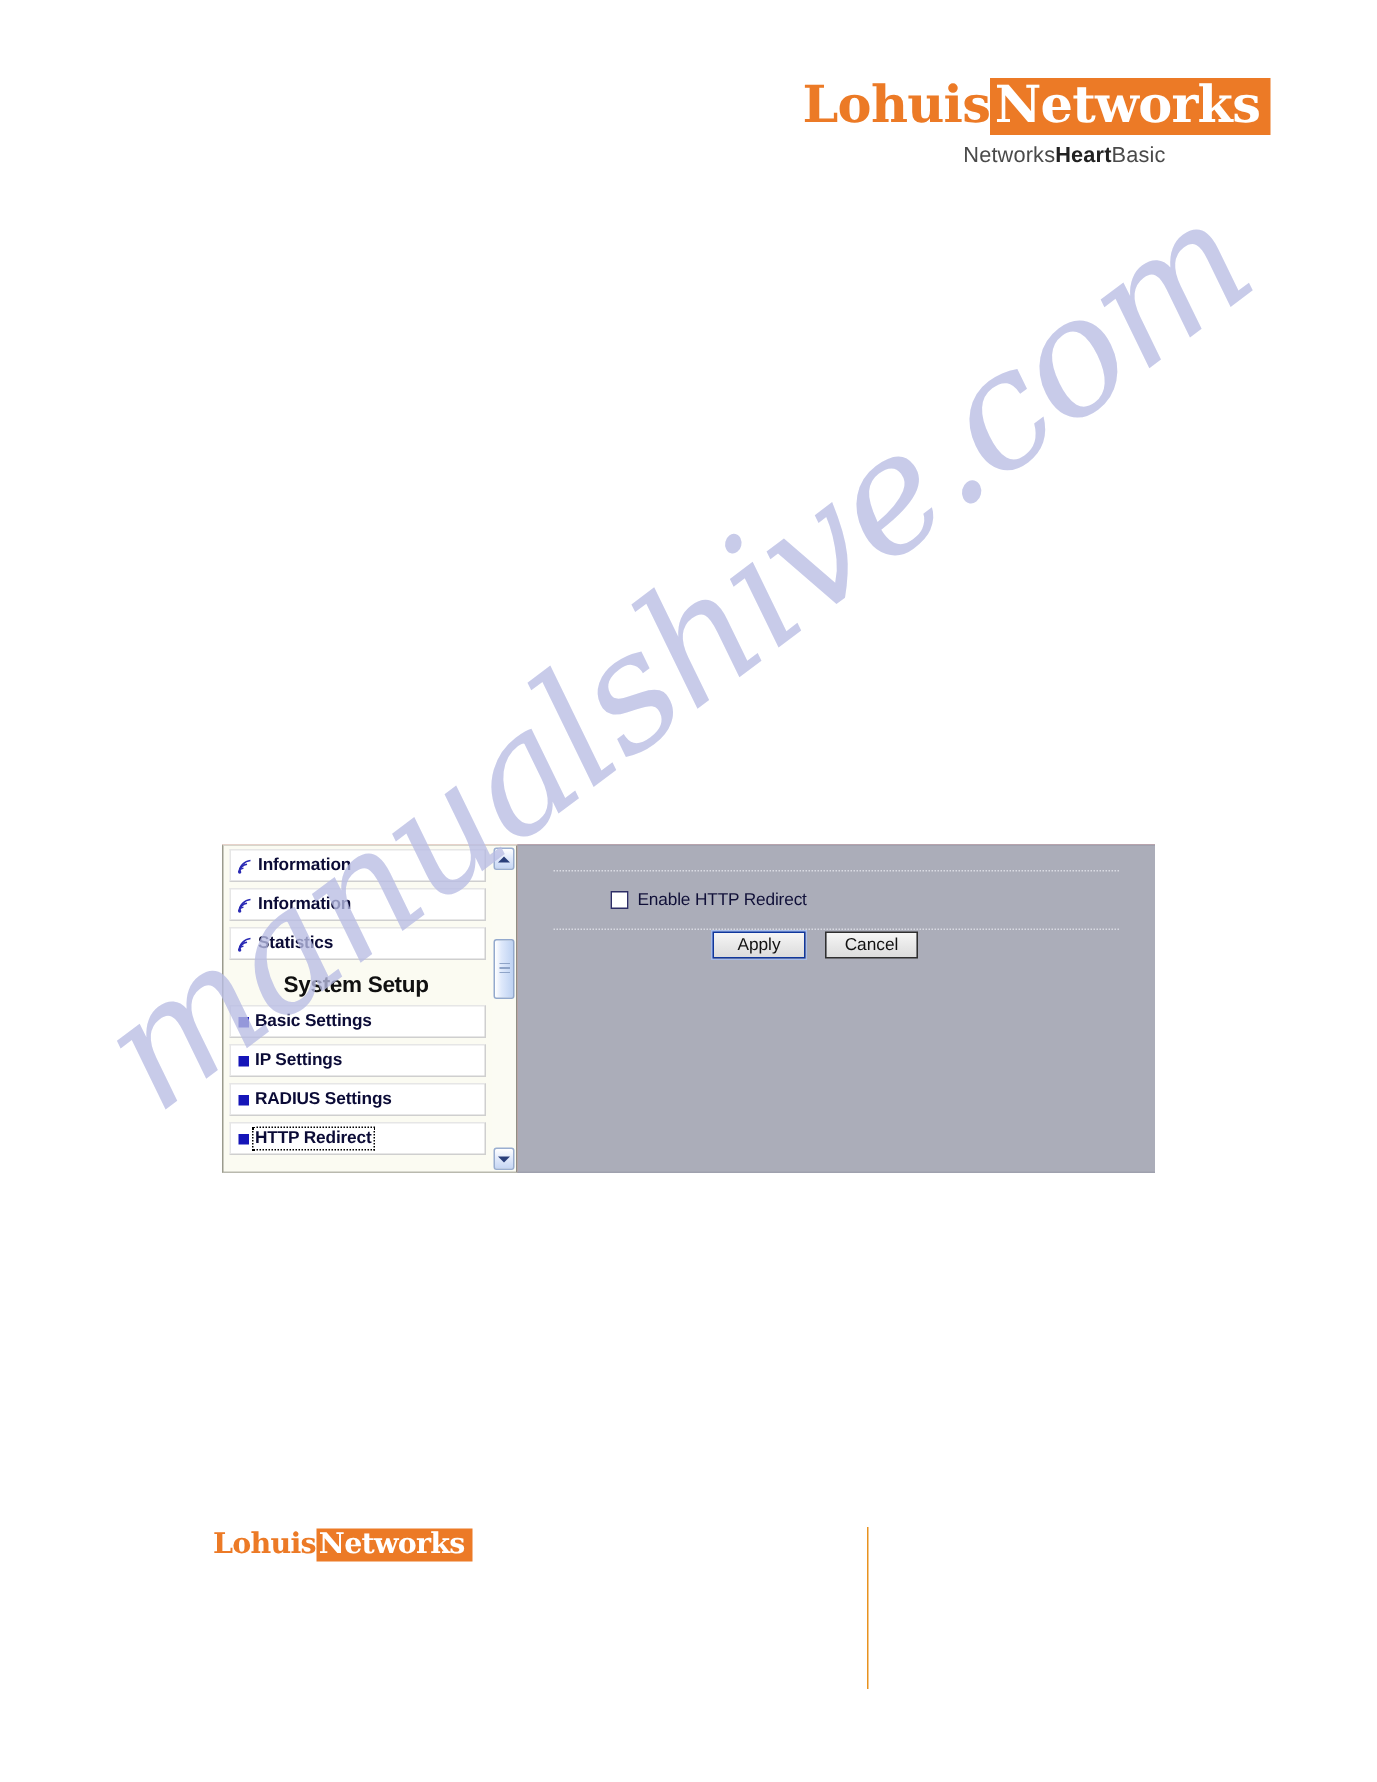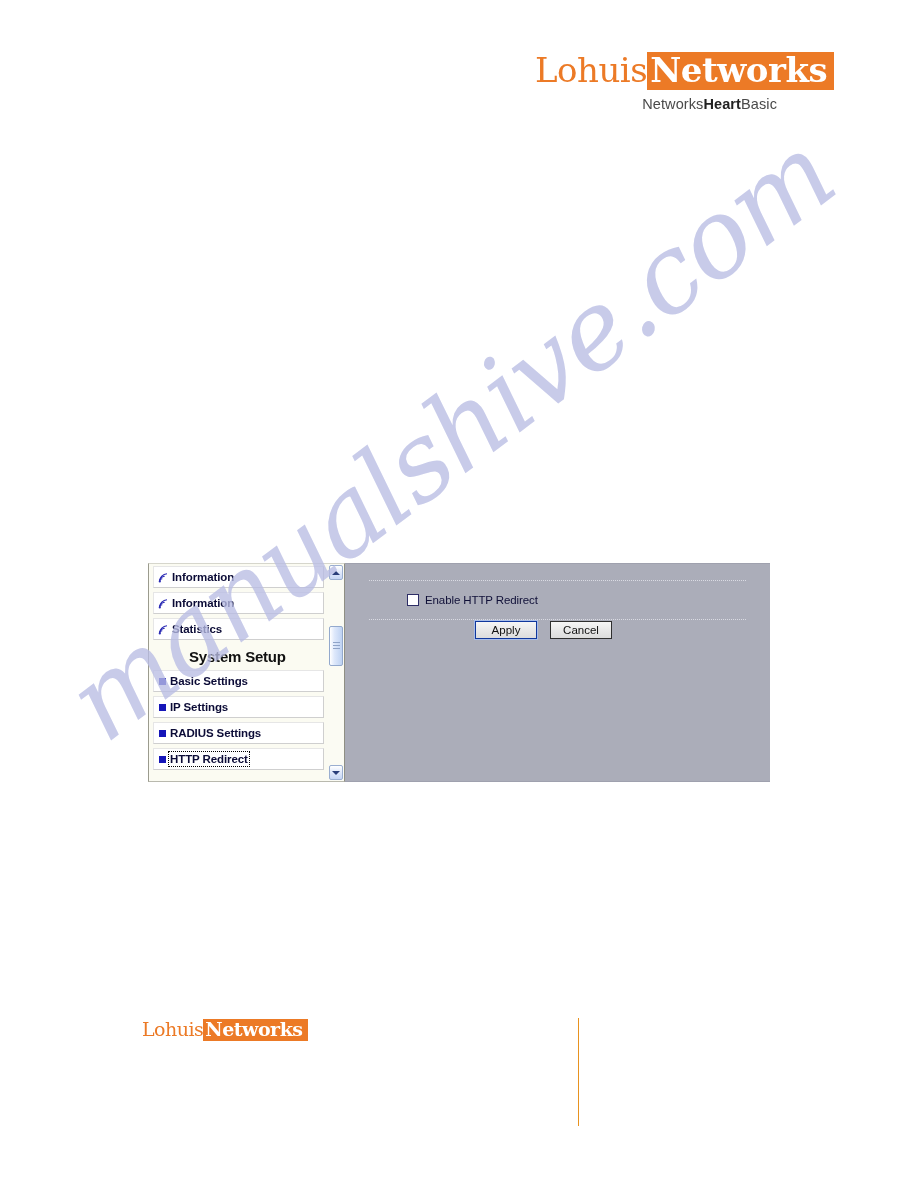--- a/index.html
+++ b/index.html
@@ -46,21 +46,21 @@
     top: 52px;
     width: 250px;
   }
   .logo-row {
     display: flex;
     align-items: baseline;
     line-height: 1;
   }
   .logo-lohuis {
     font-family: "DejaVu Serif", serif;
-    font-weight: normal;
+    font-weight: bold;
     font-size: 34px;
     color: #ec7a26;
     letter-spacing: -0.5px;
   }
   .logo-networks {
     font-family: "DejaVu Serif", serif;
     font-weight: bold;
     font-size: 34px;
     color: #ffffff;
     background: #ec7a26;

